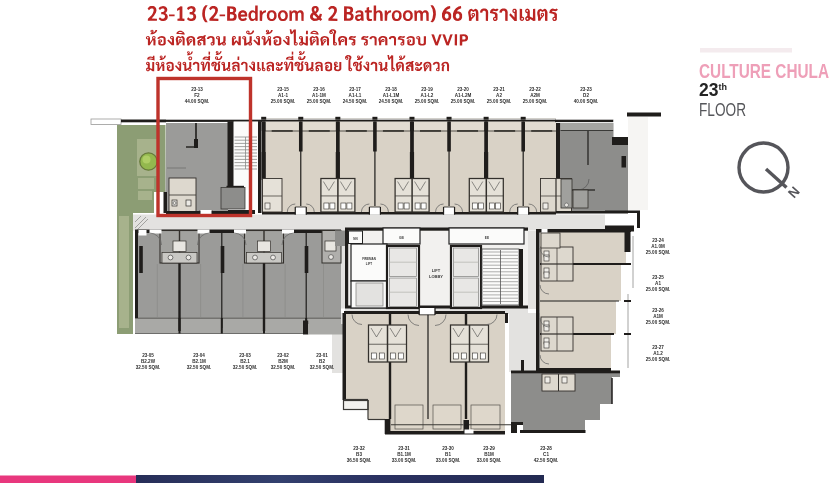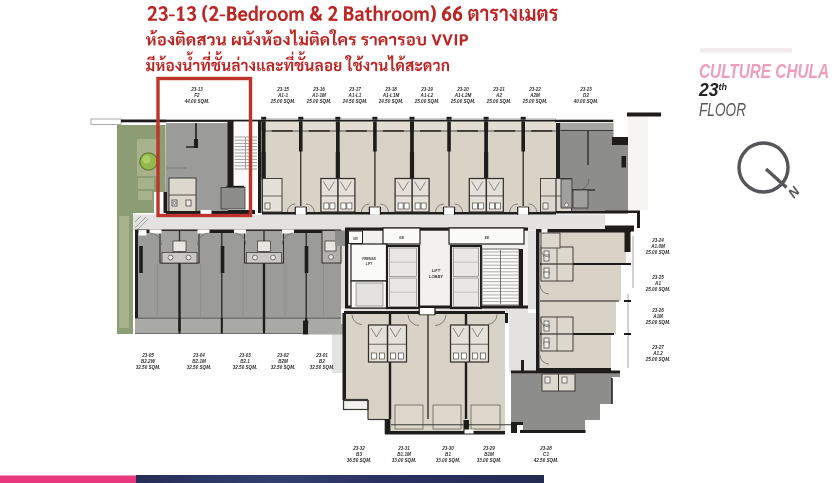--- a/index.html
+++ b/index.html
@@ -1,16 +1,16 @@
 <!DOCTYPE html>
 <html><head><meta charset="utf-8">
 <style>
 html,body{margin:0;padding:0;background:#ffffff;}
 #page{position:relative;width:840px;height:483px;overflow:hidden;background:#ffffff;
-font-family:"Liberation Sans",sans-serif;font-style:italic;}
+font-family:"Liberation Sans",sans-serif;}
 svg{position:absolute;left:0;top:0;}
 text{font-family:"Liberation Sans",sans-serif;}
 </style></head>
 <body>
 <div id="page">
 <svg width="840" height="483" viewBox="0 0 840 483">
 <rect x="133" y="214.5" width="472" height="16" fill="#e3e2e0"></rect>
 <rect x="117.5" y="213" width="15.5" height="18" fill="#a7b28c"></rect>
 <path d="M135 228 L146 217 M137 230 L148 219 M135 222 L141 216" fill="none" stroke="#9a9a96" stroke-width="0.9"></path>
 <rect x="341" y="230.5" width="7" height="78" fill="#e3e2e0"></rect>

